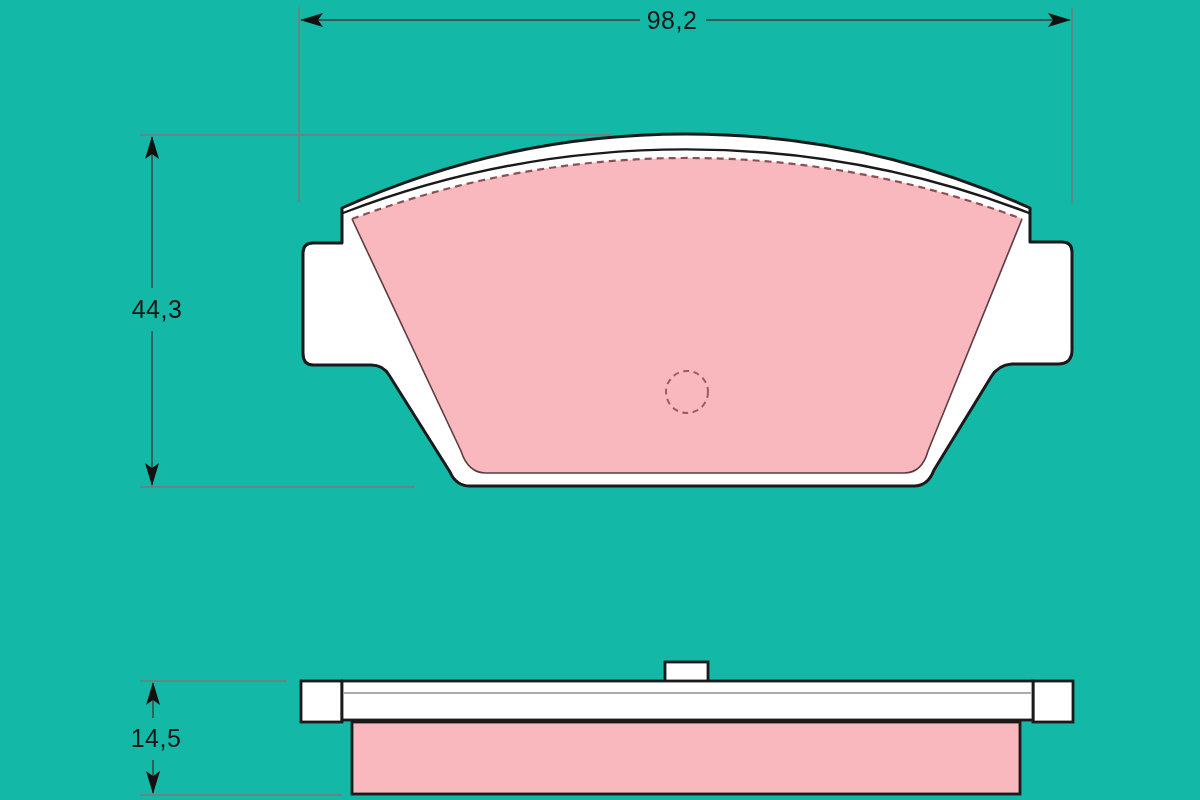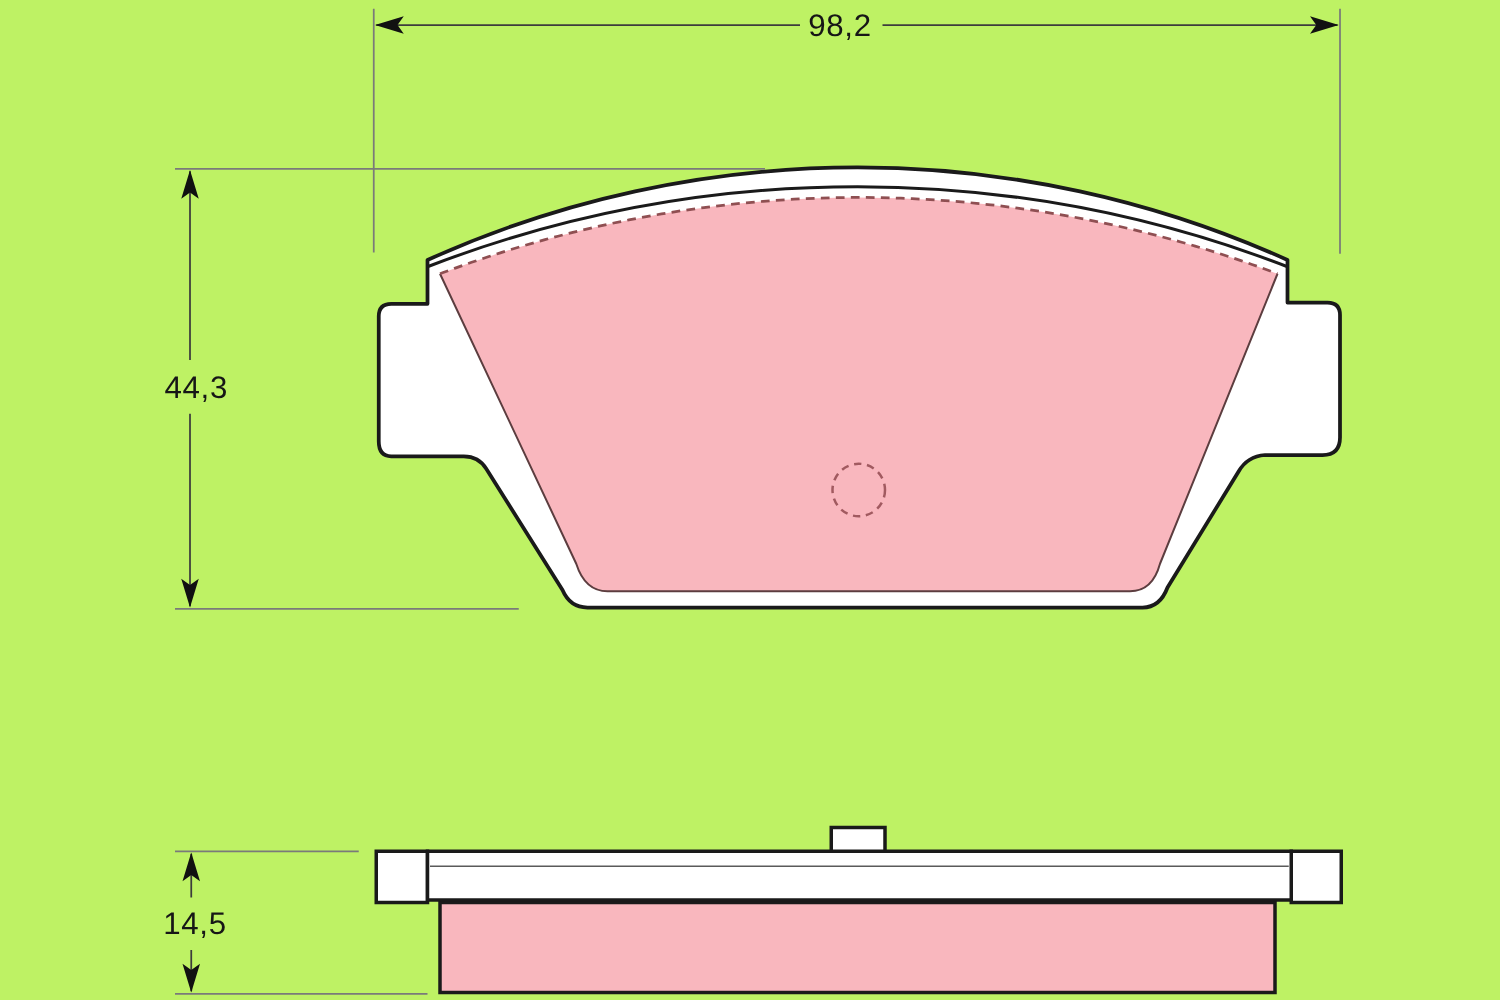--- a/index.html
+++ b/index.html
@@ -5,21 +5,21 @@
   html, body {
     margin: 0;
     padding: 0;
     background: #fbfbfb;
     font-family: "Liberation Sans", sans-serif;
   }
   #stage {
     position: relative;
     width: 1200px;
     height: 800px;
-    background: #bef264;
+    background: #14b8a6;
     overflow: hidden;
   }
   svg { display: block; }
   .dim-text {
     font-family: "Liberation Sans", sans-serif;
     font-size: 25px;
     fill: #161616;
     letter-spacing: 0.5px;
   }
   .ext-line { stroke: #7a7a7a; stroke-width: 1.4; fill: none; }

